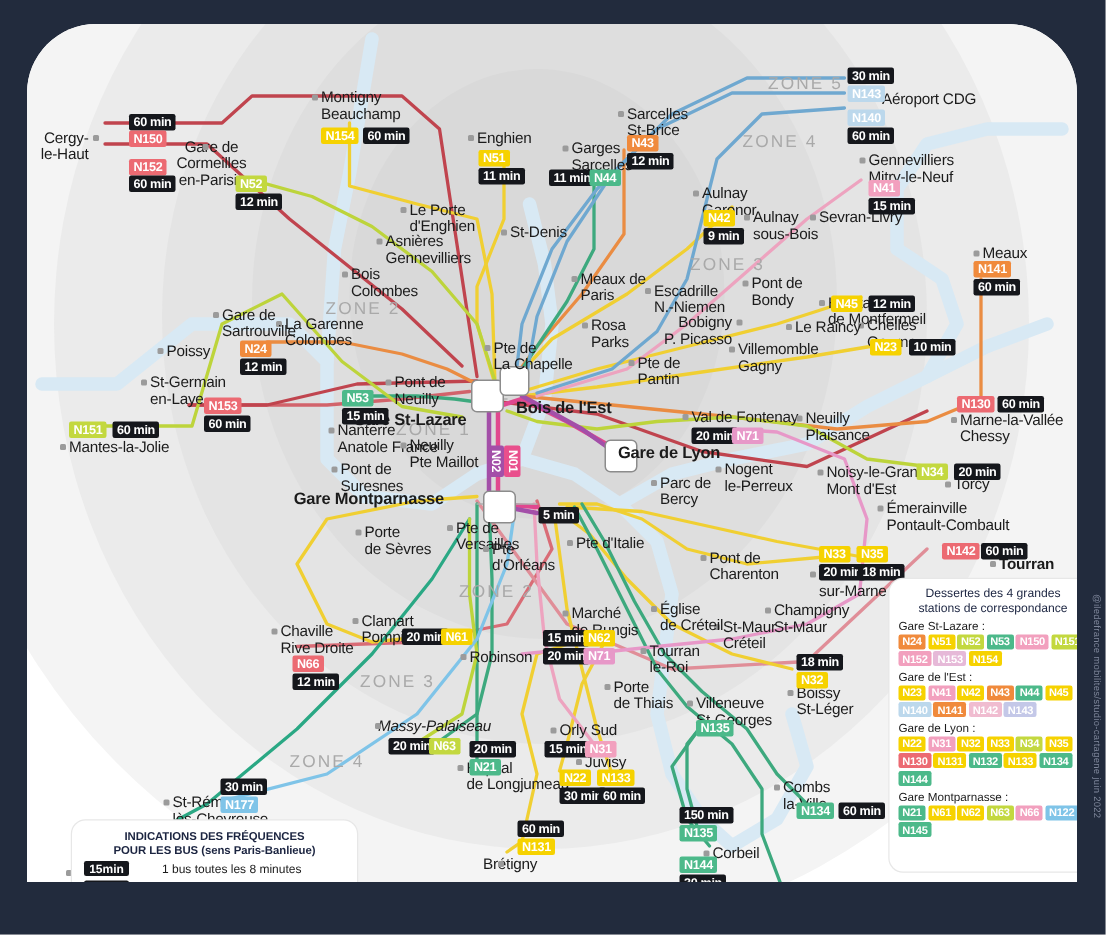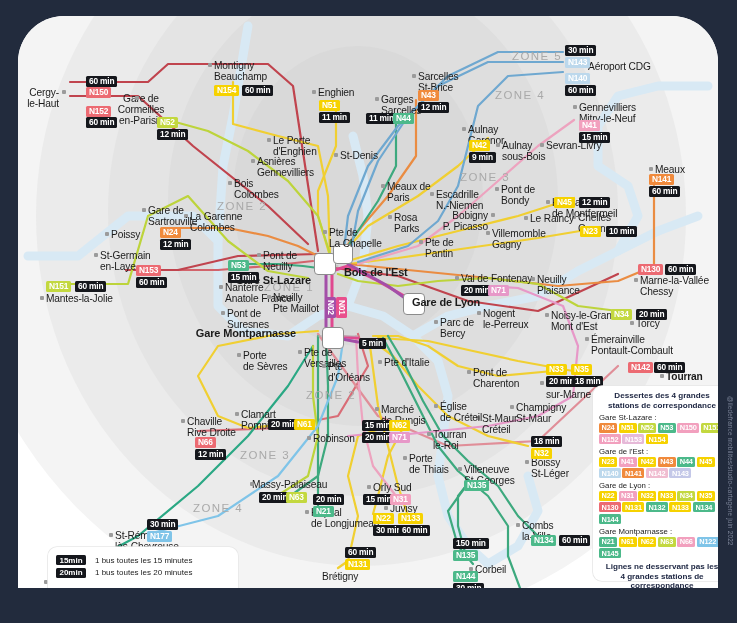--- a/index.html
+++ b/index.html
@@ -69,35 +69,35 @@
   
   .legend-freq {
     position:absolute; left:30px; top:531px; width:190px; height:80px;
     background:#fff; border-radius:9px; box-shadow:0 0 0 0.8px #e7e7e7;
     padding:6px 8px 5px 8px;
   }
   .legend-freq .lf-title {
     color:#1b2440; font-size:7.6px; font-weight:bold; text-align:center;
     line-height:9.4px; letter-spacing:-0.05px;
   }
-  .legend-freq .lf-row { display:flex; align-items:center; gap:9px; margin-top:2.4px; }
+  .legend-freq .lf-row { display:flex; align-items:center; gap:22px; margin-top:2.4px; }
   .legend-freq .lf-chip {
     background:#15171c; color:#fff; font-size:8px; font-weight:bold;
     padding:0.5px 3px; border-radius:1.5px; min-width:30px; text-align:center;
   }
   .legend-freq .lf-txt { color:#1b1b1b; font-size:8px; }
 
   
   .legend-des {
     position:absolute; left:575px; top:370px; width:138px; height:195px;
     background:#fff; border-radius:9px; box-shadow:0 0 0 0.8px #e7e7e7;
     padding:5px 6px;
   }
   .legend-des .ld-title {
-    color:#1b2440; font-size:8.1px; font-weight:bold; text-align:center; line-height:9.6px;
+    color:#1b2440; font-size:8.1px; font-weight:normal; text-align:center; line-height:9.6px;
   }
   .legend-des .ld-grp { margin-top:2.5px; }
   .legend-des .ld-grp-name { color:#1b1b1b; font-size:7.8px; margin-bottom:1px; }
   .legend-des .ld-chips { display:flex; flex-wrap:wrap; gap:1.6px; }
   .legend-des .chip {
     font-size:7.4px; font-weight:bold; padding:0.5px 2.5px; border-radius:1.5px;
     white-space:nowrap; letter-spacing:-0.2px;
   }
   .legend-des .ld-sub {
     color:#1b2440; font-size:8.1px; font-weight:bold; text-align:center;
@@ -409,21 +409,21 @@
           <div class="sname mid" style="left: 355px; top: 466px;">Orly Sud</div>
           <div class="tick" style="left: 349px; top: 469px;"></div>
           <div class="sname mid" style="left: 372px; top: 487px;">Juvisy</div>
           <div class="tick" style="left: 366px; top: 490px;"></div>
           <div class="sname mid" style="left: 223px; top: 393px;">Clamart
 Pompidou</div>
           <div class="tick" style="left: 217px; top: 396px;"></div>
           <div class="sname mid" style="left: 169px; top: 400px;">Chaville
 Rive Droite</div>
           <div class="tick" style="left: 163px; top: 403px;"></div>
-          <div class="sname mid" style="left: 234px; top: 463px;">Massy-Palaiseau</div>
+          <div class="sname mid" style="left: 234px; top: 463px; font-style: italic;">Massy-Palaiseau</div>
           <div class="tick" style="left: 232px; top: 466px;"></div>
           <div class="sname mid" style="left: 293px; top: 491px;">Hôpital
 de Longjumeau</div>
           <div class="tick" style="left: 287px; top: 494px;"></div>
           <div class="sname mid" style="left: 304px; top: 555px;">Brétigny</div>
           <div class="tick" style="left: 314px; top: 558px;"></div>
           <div class="sname mid" style="left: 457px; top: 548px;">Corbeil</div>
           <div class="tick" style="left: 451px; top: 551px;"></div>
           <div class="sname mid" style="left: 504px; top: 504px;">Combs
 la-Ville</div>
@@ -520,24 +520,28 @@
           <span class="badge freq" style="left: 435px; top: 567px;">30 min</span>
           <span class="badge" style="left: 513px; top: 519px; background: rgb(76, 185, 138); color: rgb(255, 255, 255);">N134</span>
           <span class="badge freq" style="left: 541px; top: 519px;">60 min</span>
           <span class="badge freq" style="left: 129px; top: 503px;">30 min</span>
           <span class="badge" style="left: 129px; top: 515px; background: rgb(127, 196, 232); color: rgb(255, 255, 255);">N177</span>
           <span class="badge freq" style="left: 38px; top: 550px;">30 min</span>
           <span class="badge" style="left: 64px; top: 550px; background: rgb(42, 168, 132); color: rgb(255, 255, 255);">N145</span>
         </div>
 
       <div class="legend-freq">
+        <div class="lf-title">
+          <div>INDICATIONS DES FRÉQUENCES</div>
+          <div>POUR LES BUS (sens Paris-Banlieue)</div>
+        </div>
         <div id="legend-freq-rows">
             <div class="lf-row">
               <span class="lf-chip">15min</span>
-              <span class="lf-txt">1 bus toutes les 15 minutes</span>
+              <span class="lf-txt">1 bus toutes les 8 minutes</span>
             </div>
             <div class="lf-row">
               <span class="lf-chip">20min</span>
               <span class="lf-txt">1 bus toutes les 20 minutes</span>
             </div>
           </div>
       </div>
 
       <div class="legend-des">
         <div class="ld-title">
@@ -597,24 +601,20 @@
                 <span class="chip" style="background: rgb(76, 185, 138); color: rgb(255, 255, 255);">N21</span>
                 <span class="chip" style="background: rgb(246, 210, 0); color: rgb(255, 255, 255);">N61</span>
                 <span class="chip" style="background: rgb(246, 210, 0); color: rgb(255, 255, 255);">N62</span>
                 <span class="chip" style="background: rgb(195, 216, 63); color: rgb(255, 255, 255);">N63</span>
                 <span class="chip" style="background: rgb(242, 160, 190); color: rgb(255, 255, 255);">N66</span>
                 <span class="chip" style="background: rgb(127, 196, 232); color: rgb(255, 255, 255);">N122</span>
                 <span class="chip" style="background: rgb(76, 185, 138); color: rgb(255, 255, 255);">N145</span>
               </div>
             </div>
           </div>
-        <div class="ld-sub">
-          <div>Lignes ne desservant pas les</div>
-          <div>4 grandes stations de correspondance</div>
-        </div>
 
       </div>
 
     </div>
   </div>
 
   <div class="credit">@iledefrance mobilites/studio-cartagene juin 2022</div>
 
 
 </div>

